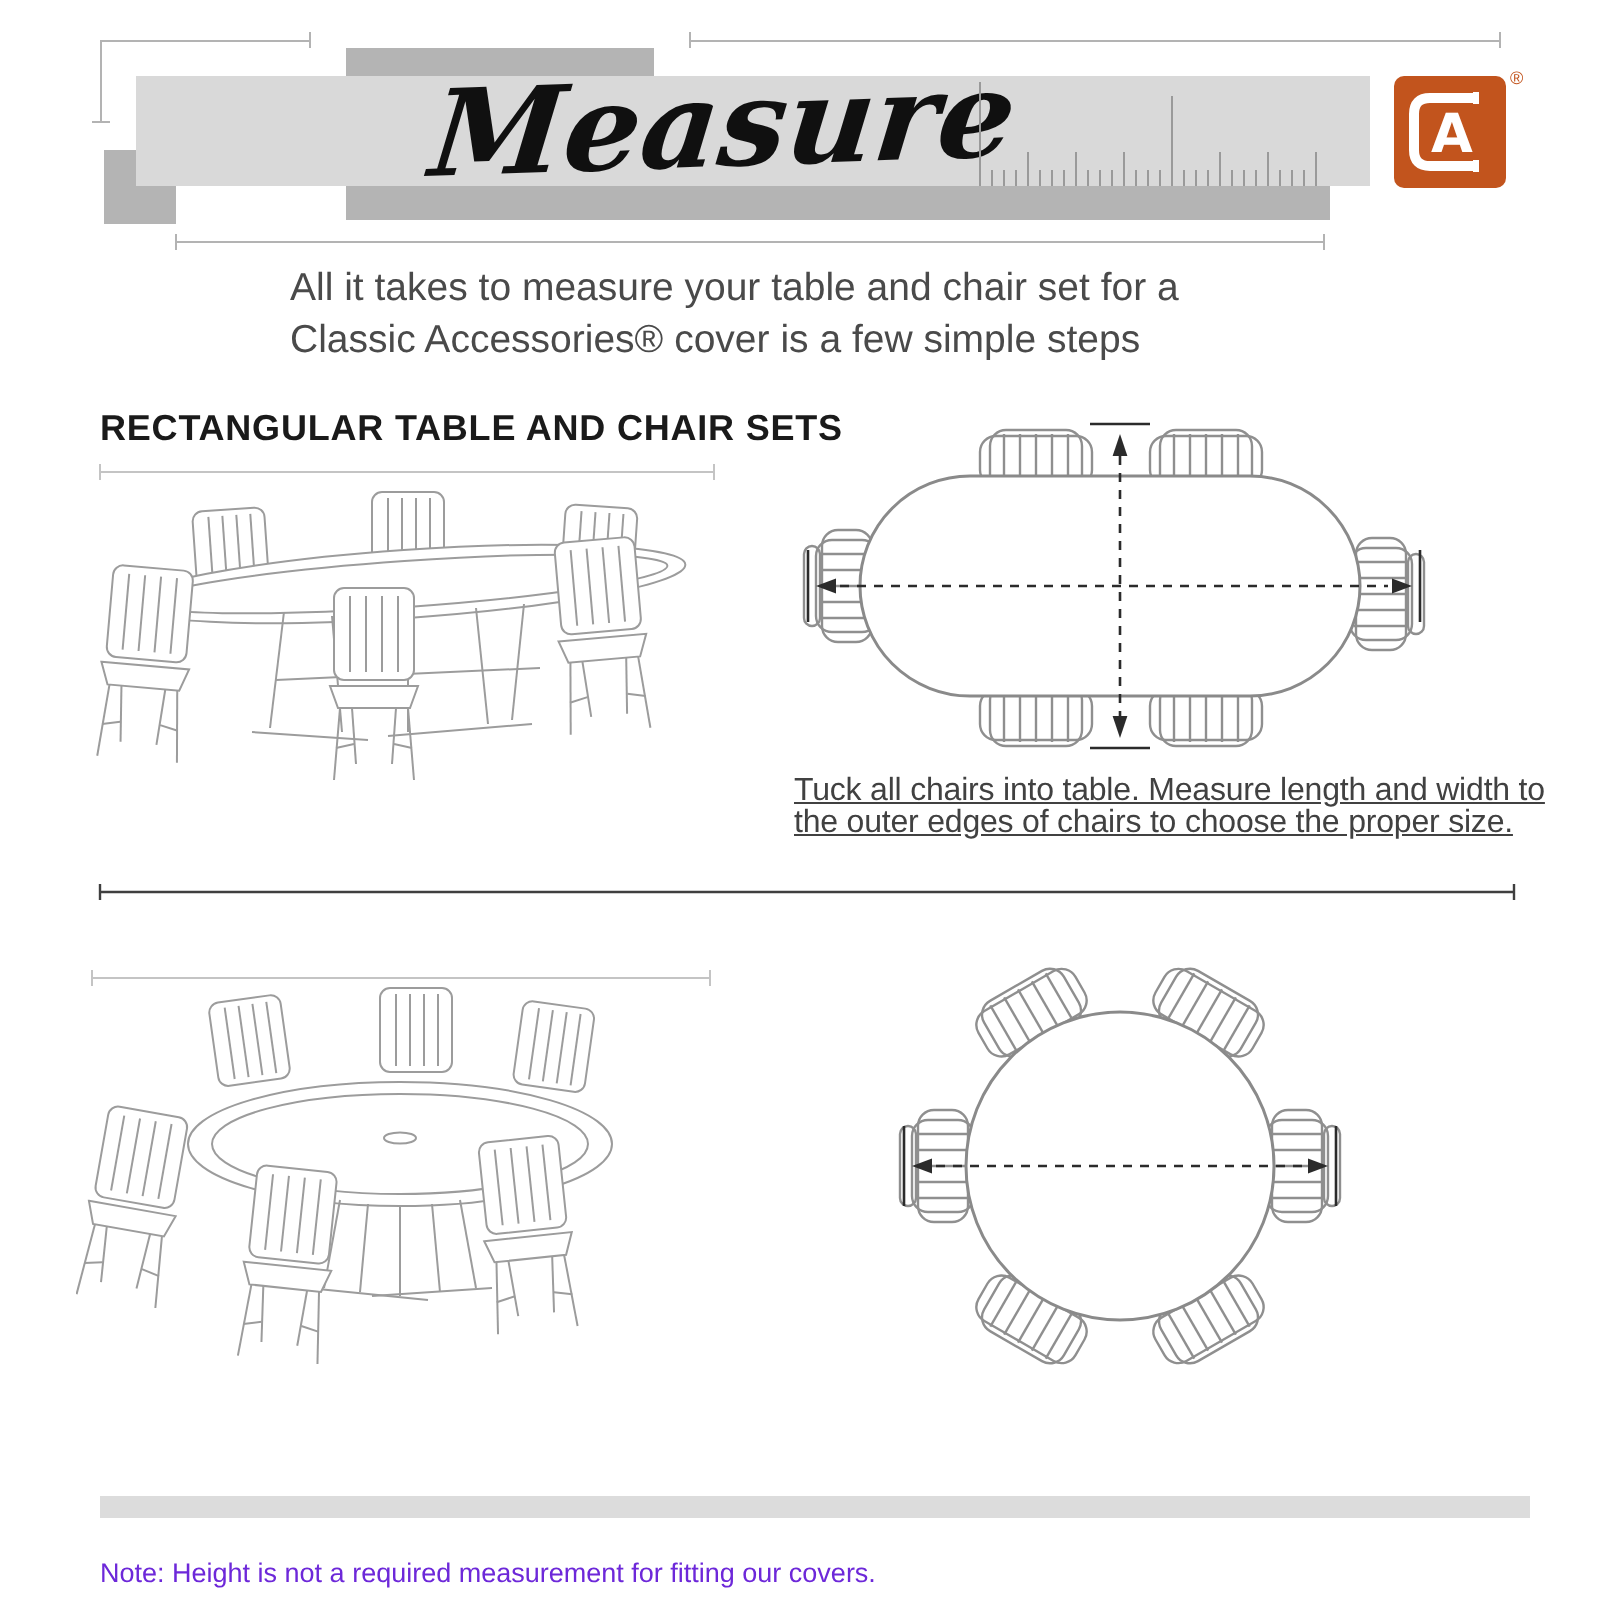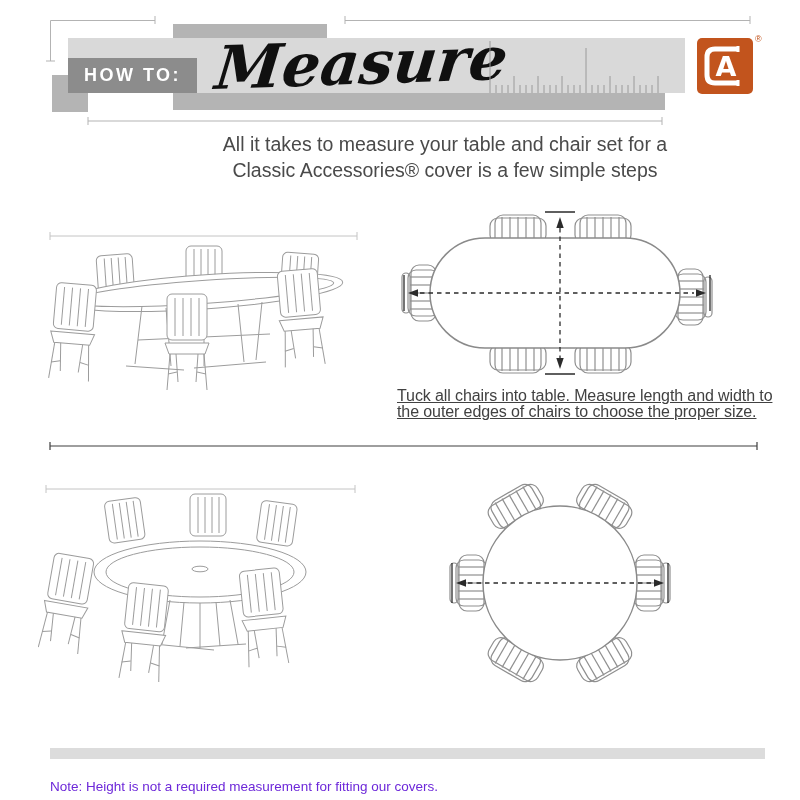--- a/index.html
+++ b/index.html
@@ -10,21 +10,21 @@
   .gray-mid{background:#b4b4b4;}
   .band{background:#d9d9d9;}
   .kicker-box{background:#8c8c8c;display:flex;align-items:center;justify-content:center;}
   .kicker-box span{color:#fff;font-weight:bold;font-size:18px;letter-spacing:2.5px;}
   .title-script{font-family:"DejaVu Serif",serif;font-style:italic;font-weight:700;
                 font-size:60px;color:#101010;transform:skewX(-8deg) rotate(-2deg);
                 transform-origin:left bottom;white-space:nowrap;}
   .logo{background:#c2541d;border-radius:5px;}
   .reg-mark{font-size:9px;color:#c2541d;}
   
-  .intro{width:600px;text-align:center;font-size:19.5px;line-height:1.32;color:#4a4a4a;
+  .intro{width:600px;text-align:left;font-size:19.5px;line-height:1.32;color:#4a4a4a;
          white-space:pre-line;}
   .sec-heading{font-size:18px;font-weight:bold;color:#1a1a1a;letter-spacing:0.4px;white-space:nowrap;}
   .caption{font-size:16px;line-height:1.06;color:#414141;white-space:pre-line;letter-spacing:-0.1px;line-height:16px;text-decoration:underline;}
   .foot-band{background:#dcdcdc;}
   .note{font-size:13.5px;color:#6d28d9;}
   svg{display:block;}
 </style>
 </head>
 <body>
 
@@ -35,23 +35,20 @@
       <path d="M155,16 V24 M155,20.5 H50.5 V61 M46,61 H55"></path>
       <path d="M345,16 V24 M345,20.5 H750 M750,16 V24"></path>
     </g>
   </svg>
 
   <div class="abs gray-mid" style="left:173px;top:24px;width:154px;height:86px"></div>
   <div class="abs gray-mid" style="left:327px;top:93px;width:338px;height:17px"></div>
   <div class="abs gray-mid" style="left:52px;top:75px;width:36px;height:37px"></div>
   <div class="abs band" style="left:68px;top:38px;width:617px;height:55px"></div>
 
-  <div class="abs kicker-box" style="left:68px;top:58px;width:129px;height:35px">
-    <span>HOW TO:</span>
-  </div>
 
   <div class="abs title-script" style="left:212px;top:33px">Measure</div>
 
   <svg class="abs" style="left:0;top:0" width="800" height="135">
     <g stroke="#9a9a9a" stroke-width="1" fill="none">
       <path d="M490,41 V93"></path>
       <path d="M496,93V85M502,93V85M508,93V85M520,93V85M526,93V85M532,93V85M544,93V85M550,93V85M556,93V85M568,93V85M574,93V85M580,93V85M592,93V85M598,93V85M604,93V85M616,93V85M622,93V85M628,93V85M640,93V85M646,93V85M652,93V85"></path>
       <path d="M514,93V76M538,93V76M562,93V76M610,93V76M634,93V76M658,93V76"></path>
       <path d="M586,93V48"></path>
     </g>
@@ -63,20 +60,21 @@
       <path d="M41,11 H18 Q10,11 10,19 V37 Q10,45 18,45 H41" fill="none" stroke="#fff" stroke-width="5"></path>
       <path d="M41,8 V14 M41,42 V48" stroke="#fff" stroke-width="3" fill="none"></path>
       <text x="29" y="38" text-anchor="middle" font-family="DejaVu Sans,sans-serif" font-size="27" font-weight="bold" fill="#fff">A</text>
     </svg>
   </div>
   <span class="abs reg-mark" style="left:755px;top:34px">®</span>
 
   <div class="abs intro" style="left:145px;top:132px">All it takes to measure your table and chair set for a
 Classic Accessories® cover is a few simple steps</div>
 
+  <div class="abs sec-heading" style="left:50px;top:204px">RECTANGULAR TABLE AND CHAIR SETS</div>
   <svg class="abs" style="left:46px;top:231px" width="315" height="10">
     <path d="M4,1 V9 M4,5 H311 M311,1 V9" stroke="#c4c4c4" stroke-width="1" fill="none"></path>
   </svg>
 
   <svg class="abs" style="left:38px;top:242px" width="335" height="185" viewBox="0 0 335 185">
     <defs>
       <g id="bc1" stroke="#9c9c9c" stroke-width="1" fill="#fff">
         <rect x="0" y="0" width="36" height="42" rx="5"></rect>
         <line x1="8" y1="3" x2="8" y2="39"></line>
           <line x1="15" y1="3" x2="15" y2="39"></line>

